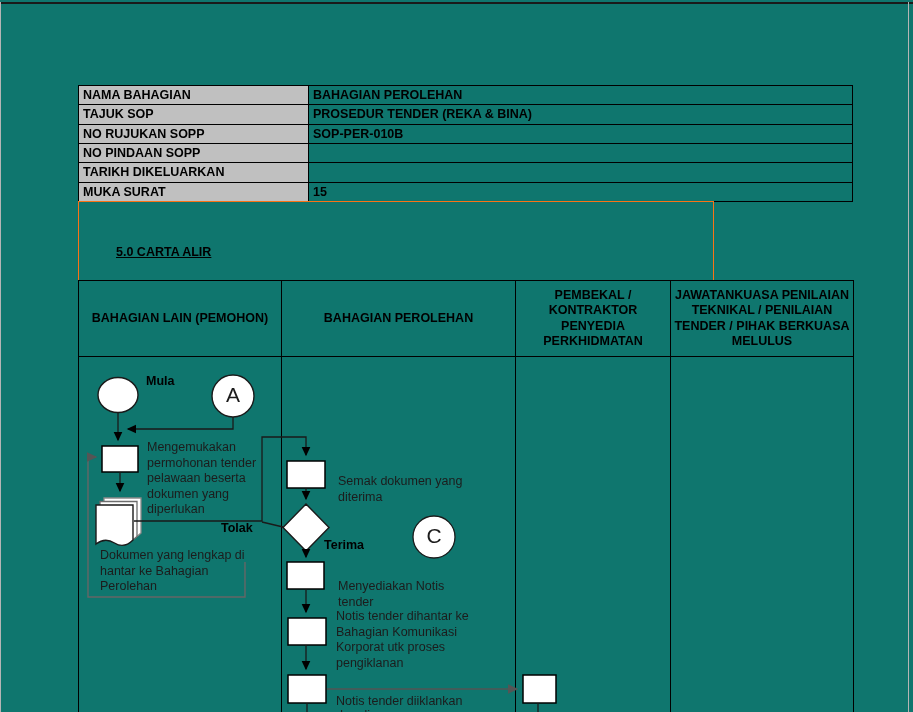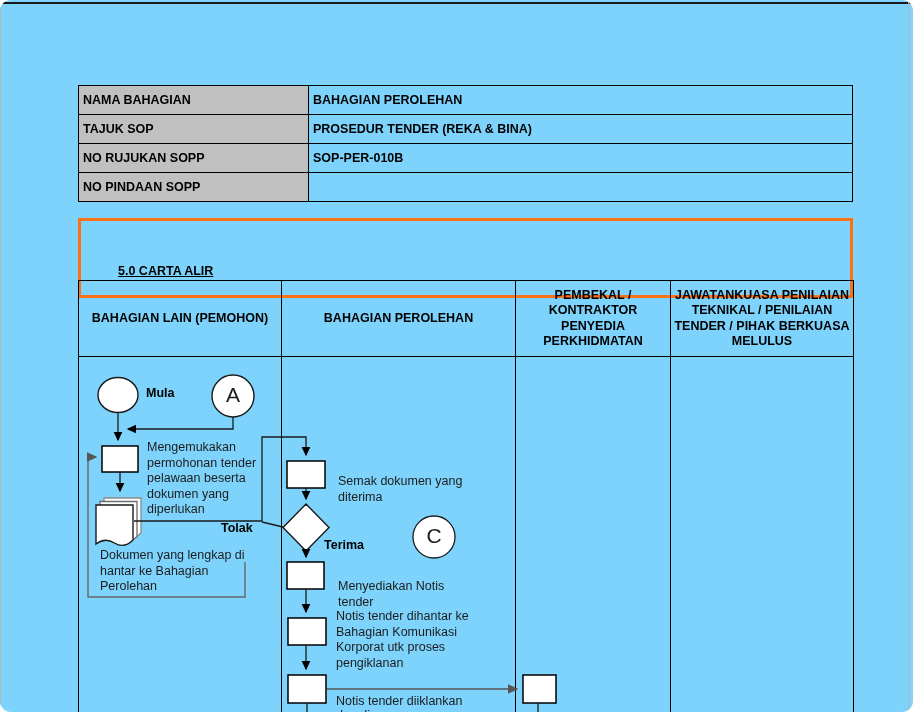--- a/index.html
+++ b/index.html
@@ -1,34 +1,34 @@
 <!DOCTYPE html>
 <html><head>
 <meta charset="utf-8">
 <style>
   html,body{margin:0;padding:0;background:#ffffff;}
-  #stage{position:relative;width:913px;height:712px;overflow:hidden;background:#7dd3fc;
-         font-family:"Liberation Sans", sans-serif;color:#000;border-radius:11px;}
+  #stage{position:relative;width:913px;height:712px;overflow:hidden;background:#0f766e;
+         font-family:"Liberation Sans", sans-serif;color:#000;}
   
   .page-top-edge{position:absolute;left:0;top:2px;width:913px;height:2px;background:#1a1a1a;}
   .page-left-edge{position:absolute;left:0;top:2px;width:1px;height:712px;background:#b5b5b5;}
   .page-right-edge{position:absolute;left:908px;top:2px;width:1px;height:712px;background:#b5b5b5;}
 
   
   .info-table{position:absolute;left:78px;top:85px;width:775px;height:117px;
               border:1px solid #000;box-sizing:border-box;display:flex;flex-direction:column;}
   .info-row{flex:1;display:flex;border-top:1px solid #000;box-sizing:border-box;}
   .info-row:first-child{border-top:none;}
   .info-label{width:230px;background:#c0c0c0;border-right:1px solid #000;box-sizing:border-box;
               font-weight:bold;font-size:12.5px;display:flex;align-items:center;padding-left:4px;}
   .info-value{flex:1;font-weight:bold;font-size:12.5px;display:flex;align-items:center;padding-left:4px;}
 
   
-  .section-cell{position:absolute;left:78px;top:218px;width:775px;height:80px;
-                border:3px solid #f97316;box-sizing:border-box;}
+  .section-cell{position:absolute;left:78px;top:201px;width:636px;height:80px;
+                border:1px solid #f97316;box-sizing:border-box;}
   .section-heading{position:absolute;left:37px;top:43px;font-weight:bold;font-size:12.5px;
                    text-decoration:underline;}
 
   
   .hdr-cell,.body-cell{position:absolute;border:1px solid #000;box-sizing:border-box;background:transparent;}
   .hdr-cell{top:280px;height:77px;display:flex;align-items:center;justify-content:center;
             text-align:center;font-weight:bold;font-size:12.5px;line-height:15.5px;}
   .body-cell{top:356px;height:360px;}
   .c1{left:78px;width:204px;}
   .c2{left:281px;width:235px;}
@@ -62,20 +62,28 @@
       <div class="info-label">TAJUK SOP</div>
       <div class="info-value">PROSEDUR TENDER (REKA &amp; BINA)</div>
     </div>
     <div class="info-row">
       <div class="info-label">NO RUJUKAN SOPP</div>
       <div class="info-value">SOP-PER-010B</div>
     </div>
     <div class="info-row">
       <div class="info-label">NO PINDAAN SOPP</div>
       <div class="info-value"></div>
+    </div>
+    <div class="info-row">
+      <div class="info-label">TARIKH DIKELUARKAN</div>
+      <div class="info-value"></div>
+    </div>
+    <div class="info-row">
+      <div class="info-label">MUKA SURAT</div>
+      <div class="info-value">15</div>
     </div>
   </div>
 
   <div class="section-cell">
     <span class="section-heading">5.0 CARTA ALIR</span>
   </div>
 
   <div class="hdr-cell c1">BAHAGIAN LAIN (PEMOHON)</div>
   <div class="hdr-cell c2">BAHAGIAN PEROLEHAN</div>
   <div class="hdr-cell c3">PEMBEKAL / KONTRAKTOR PENYEDIA PERKHIDMATAN</div>
@@ -138,21 +146,21 @@
     <rect x="288" y="675" width="38" height="28" fill="#fff" stroke="#000" stroke-width="1.5"></rect>
 
     <path d="M327,689 H517" fill="none" stroke="#555" stroke-width="1.4" marker-end="url(#arrG)"></path>
 
     <rect x="523" y="675" width="33" height="28" fill="#fff" stroke="#000" stroke-width="1.5"></rect>
 
     <path d="M307,703 V713" fill="none" stroke="#1a1a1a" stroke-width="1.3"></path>
     <path d="M538,703 V713" fill="none" stroke="#1a1a1a" stroke-width="1.3"></path>
   </svg>
 
-  <div class="fl b" style="left:146px;top:386px;">Mula</div>
+  <div class="fl b" style="left:146px;top:374px;">Mula</div>
   <div class="conn-letter" style="left:219px;top:383px;width:28px;">A</div>
   <div class="conn-letter" style="left:420px;top:524px;width:28px;">C</div>
 
   <div class="fl" style="left:147px;top:440px;width:118px;">Mengemukakan permohonan tender pelawaan beserta dokumen yang diperlukan</div>
   <div class="fl" style="left:100px;top:548px;width:150px;">Dokumen yang lengkap di hantar ke Bahagian Perolehan</div>
   <div class="fl b" style="left:221px;top:521px;">Tolak</div>
   <div class="fl" style="left:338px;top:474px;width:140px;">Semak dokumen yang diterima</div>
   <div class="fl b" style="left:324px;top:538px;">Terima</div>
   <div class="fl" style="left:338px;top:562px;width:120px;margin-top:17px;">Menyediakan Notis tender</div>
   <div class="fl" style="left:336px;top:609px;width:155px;">Notis tender dihantar ke Bahagian Komunikasi Korporat utk proses pengiklanan</div>

